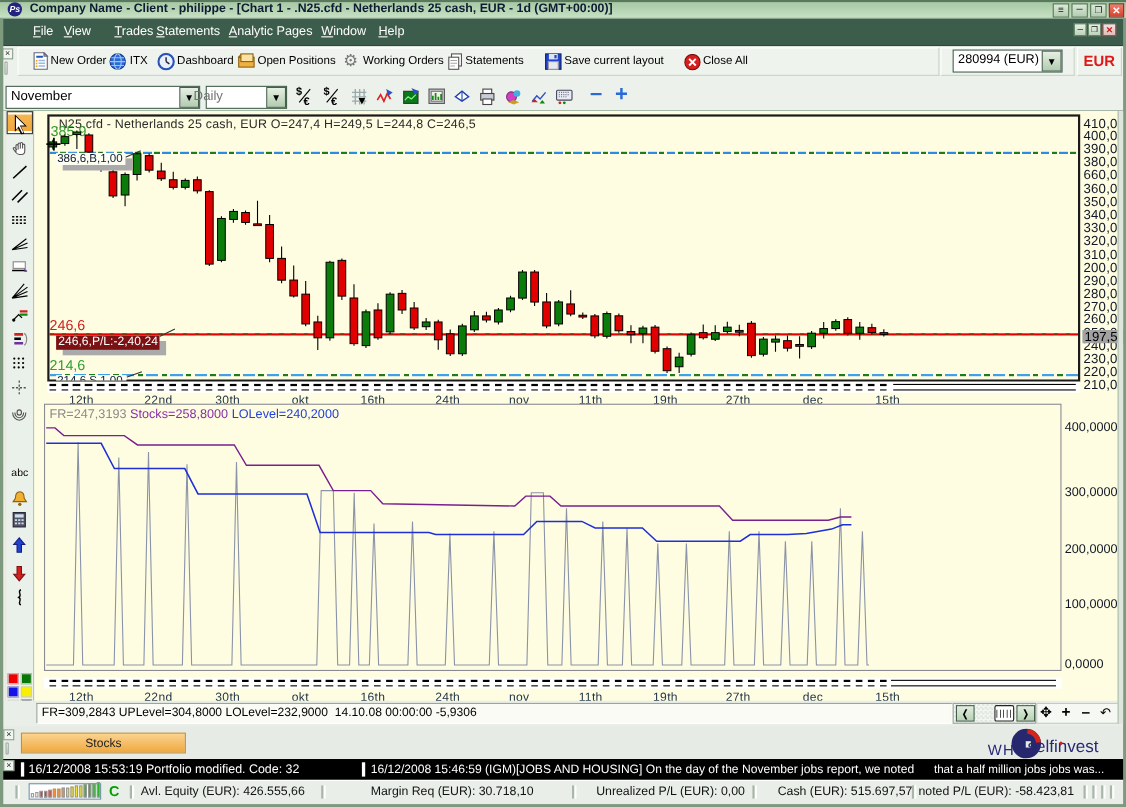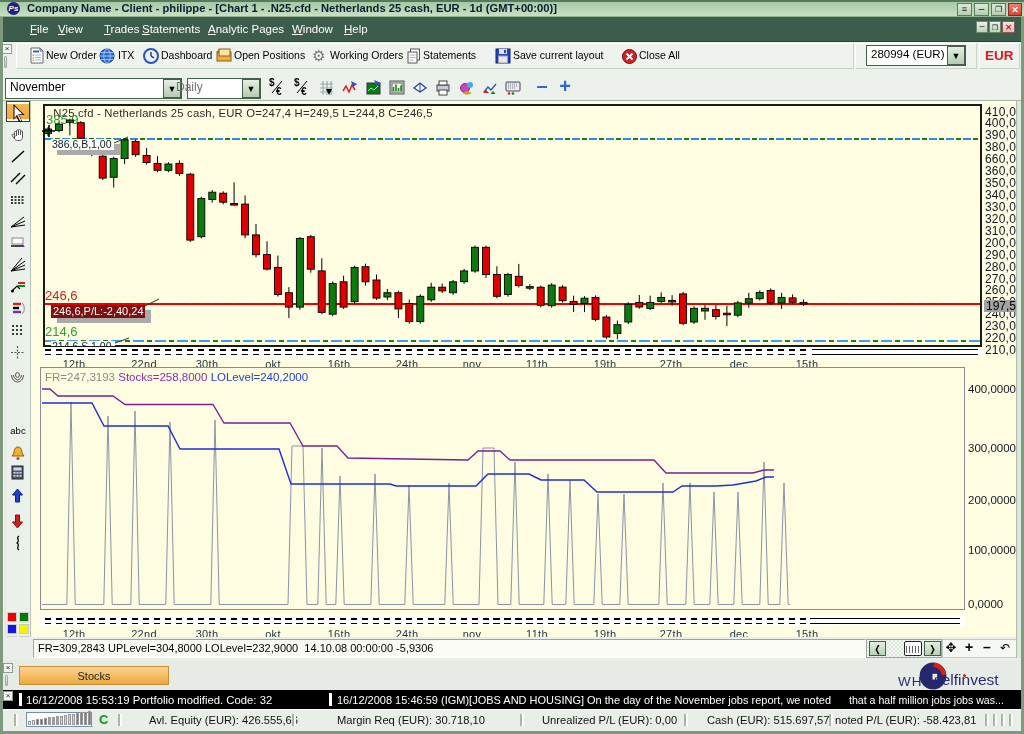--- a/index.html
+++ b/index.html
@@ -865,21 +865,21 @@
 <div style="position:absolute;left:37px;bottom:1px;width:3px;height:10.1px;background:#efe339;border:.5px solid #999"></div>
 <div style="position:absolute;left:41px;bottom:1px;width:3px;height:10.7px;background:#efe339;border:.5px solid #999"></div>
 <div style="position:absolute;left:45px;bottom:1px;width:3px;height:11.3px;background:#efe339;border:.5px solid #999"></div>
 <div style="position:absolute;left:49px;bottom:1px;width:3px;height:11.9px;background:#2bb52b;border:.5px solid #999"></div>
 <div style="position:absolute;left:53px;bottom:1px;width:3px;height:12.6px;background:#2bb52b;border:.5px solid #999"></div>
 <div style="position:absolute;left:57px;bottom:1px;width:3px;height:13.2px;background:#2bb52b;border:.5px solid #999"></div>
 <div style="position:absolute;left:61px;bottom:1px;width:3px;height:13.8px;background:#2bb52b;border:.5px solid #999"></div>
   </div>
 <div class="abs" style="left:99px;top:712px;font-size:13px;font-weight:bold;color:#00a000">C</div>
 <div class="sep" style="left:118px;top:714px"></div>
-<div class="sbtxt" style="left:149px">Avl. Equity (EUR): 426.555,66</div>
+<div class="sbtxt" style="left:128px">Avl. Equity (EUR): 426.555,66</div>
 <div class="sep" style="left:292px;top:714px"></div>
 <div class="sbtxt" style="left:337px">Margin Req (EUR): 30.718,10</div>
 <div class="sep" style="left:520px;top:714px"></div>
 <div class="sbtxt" style="left:542px">Unrealized P/L (EUR): 0,00</div>
 <div class="sep" style="left:684px;top:714px"></div>
 <div class="sbtxt" style="left:707px">Cash (EUR): 515.697,57</div>
 <div class="sep" style="left:829px;top:714px"></div>
 <div class="sbtxt" style="left:835px">noted P/L (EUR): -58.423,81</div>
 <div class="sep" style="left:985px;top:714px"></div>
 <div class="sep" style="left:993px;top:714px"></div>

